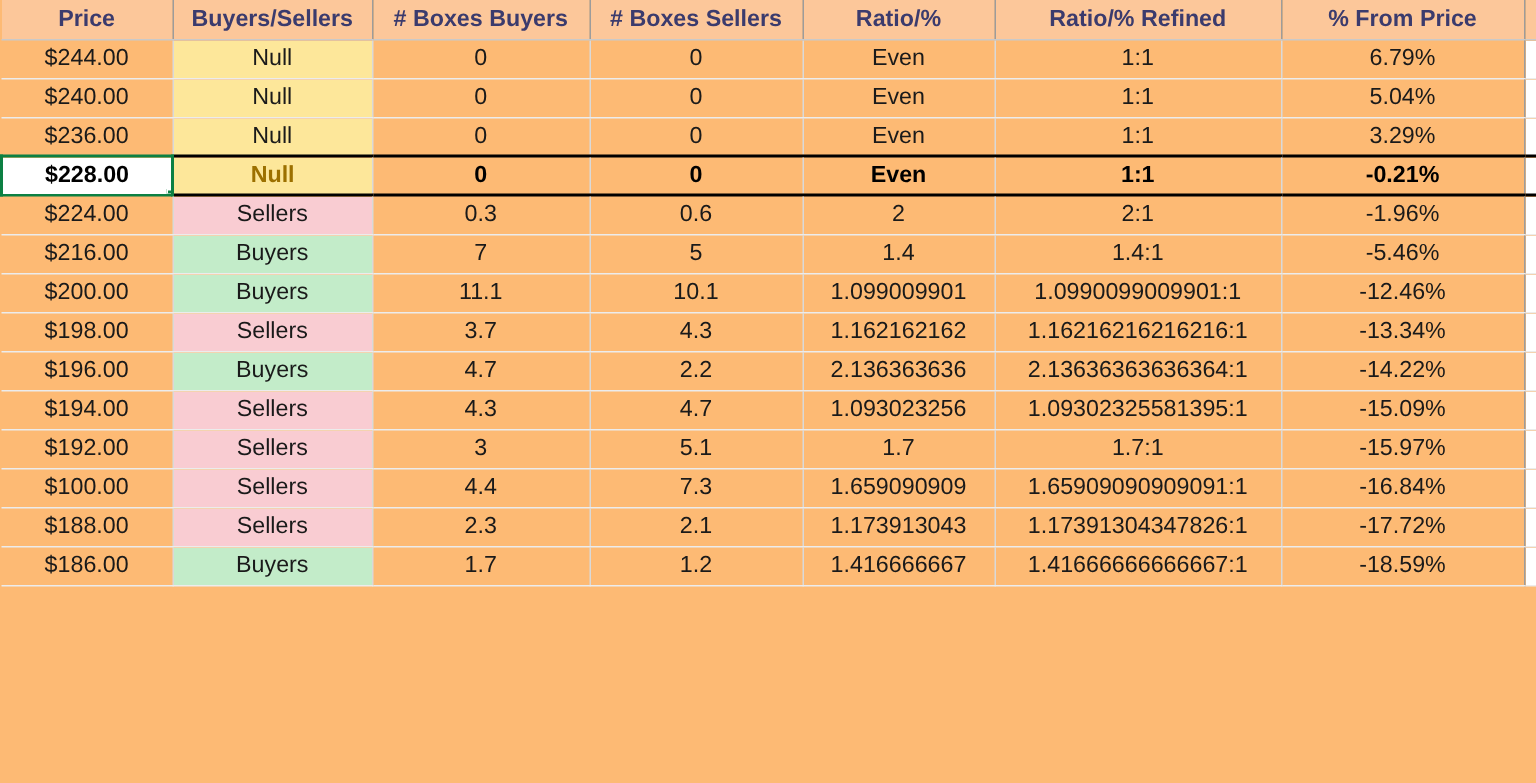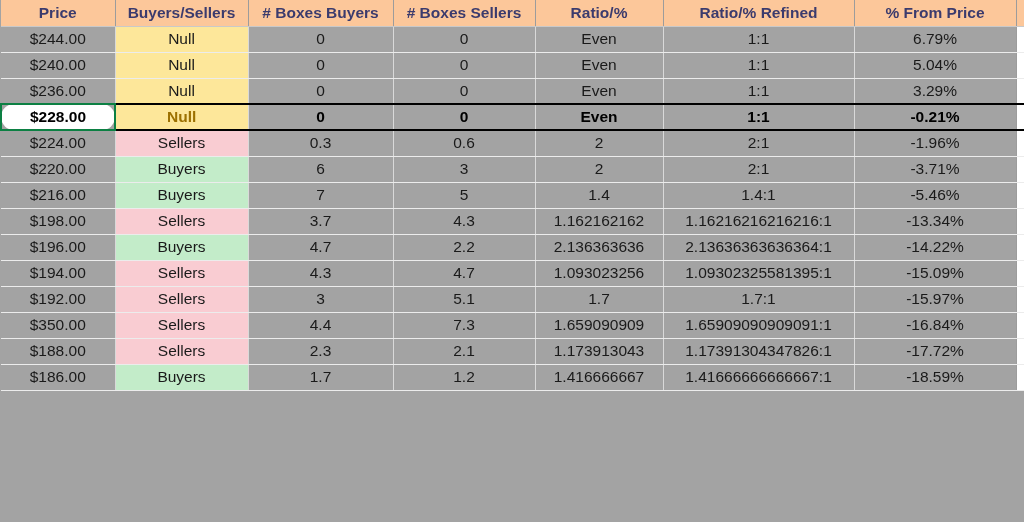--- a/index.html
+++ b/index.html
@@ -11,21 +11,21 @@
   body {
     width: 1024px;
     height: 522px;
     overflow: hidden;
     font-family: "Liberation Sans", sans-serif;
   }
   #sheet {
     position: relative;
     width: 1024px;
     height: 522px;
-    background: #a3a3a3;
+    background: #fdba74;
   }
   table.grid {
     border-collapse: collapse;
     table-layout: fixed;
     width: 1024px;
     border-spacing: 0;
   }
   table.grid col.c0 { width: 114px; }
   table.grid col.c1 { width: 133px; }
   table.grid col.c2 { width: 145px; }
@@ -94,21 +94,20 @@
     border-top: 2px solid #000000;
     border-bottom: 2px solid #000000;
   }
   tr.selected td.first-col {
     border-top: 2px solid #0c8043;
     border-bottom: 2px solid #0c8043;
     border-left: 2px solid #0c8043;
     border-right: 2px solid #0c8043;
     position: relative;
     background: #ffffff;
-    border-radius: 13px;
   }
   tr.selected td.pad {
     border-top: 2px solid #000000;
     border-bottom: 2px solid #000000;
   }
   .sel-handle {
     position: absolute;
     right: -3px;
     bottom: -3px;
     width: 6px;
@@ -194,40 +193,40 @@
           <td>$224.00</td>
           <td class="sellers-cell">Sellers</td>
           <td>0.3</td>
           <td>0.6</td>
           <td>2</td>
           <td>2:1</td>
           <td class="last-data">-1.96%</td>
           <td class="pad"></td>
         </tr>
         <tr>
-          <td>$220.00</td>
-          <td class="buyers-cell">Buyers</td>
-          <td>6</td>
-          <td>3</td>
-          <td>2</td>
-          <td>2:1</td>
-          <td class="last-data">-3.71%</td>
-          <td class="pad"></td>
-        </tr>
-        <tr>
           <td>$216.00</td>
           <td class="buyers-cell">Buyers</td>
           <td>7</td>
           <td>5</td>
           <td>1.4</td>
           <td>1.4:1</td>
           <td class="last-data">-5.46%</td>
           <td class="pad"></td>
         </tr>
         <tr>
+          <td>$200.00</td>
+          <td class="buyers-cell">Buyers</td>
+          <td>11.1</td>
+          <td>10.1</td>
+          <td>1.099009901</td>
+          <td>1.0990099009901:1</td>
+          <td class="last-data">-12.46%</td>
+          <td class="pad"></td>
+        </tr>
+        <tr>
           <td>$198.00</td>
           <td class="sellers-cell">Sellers</td>
           <td>3.7</td>
           <td>4.3</td>
           <td>1.162162162</td>
           <td>1.16216216216216:1</td>
           <td class="last-data">-13.34%</td>
           <td class="pad"></td>
         </tr>
         <tr>
@@ -254,21 +253,21 @@
           <td>$192.00</td>
           <td class="sellers-cell">Sellers</td>
           <td>3</td>
           <td>5.1</td>
           <td>1.7</td>
           <td>1.7:1</td>
           <td class="last-data">-15.97%</td>
           <td class="pad"></td>
         </tr>
         <tr>
-          <td>$350.00</td>
+          <td>$100.00</td>
           <td class="sellers-cell">Sellers</td>
           <td>4.4</td>
           <td>7.3</td>
           <td>1.659090909</td>
           <td>1.65909090909091:1</td>
           <td class="last-data">-16.84%</td>
           <td class="pad"></td>
         </tr>
         <tr>
           <td>$188.00</td>

